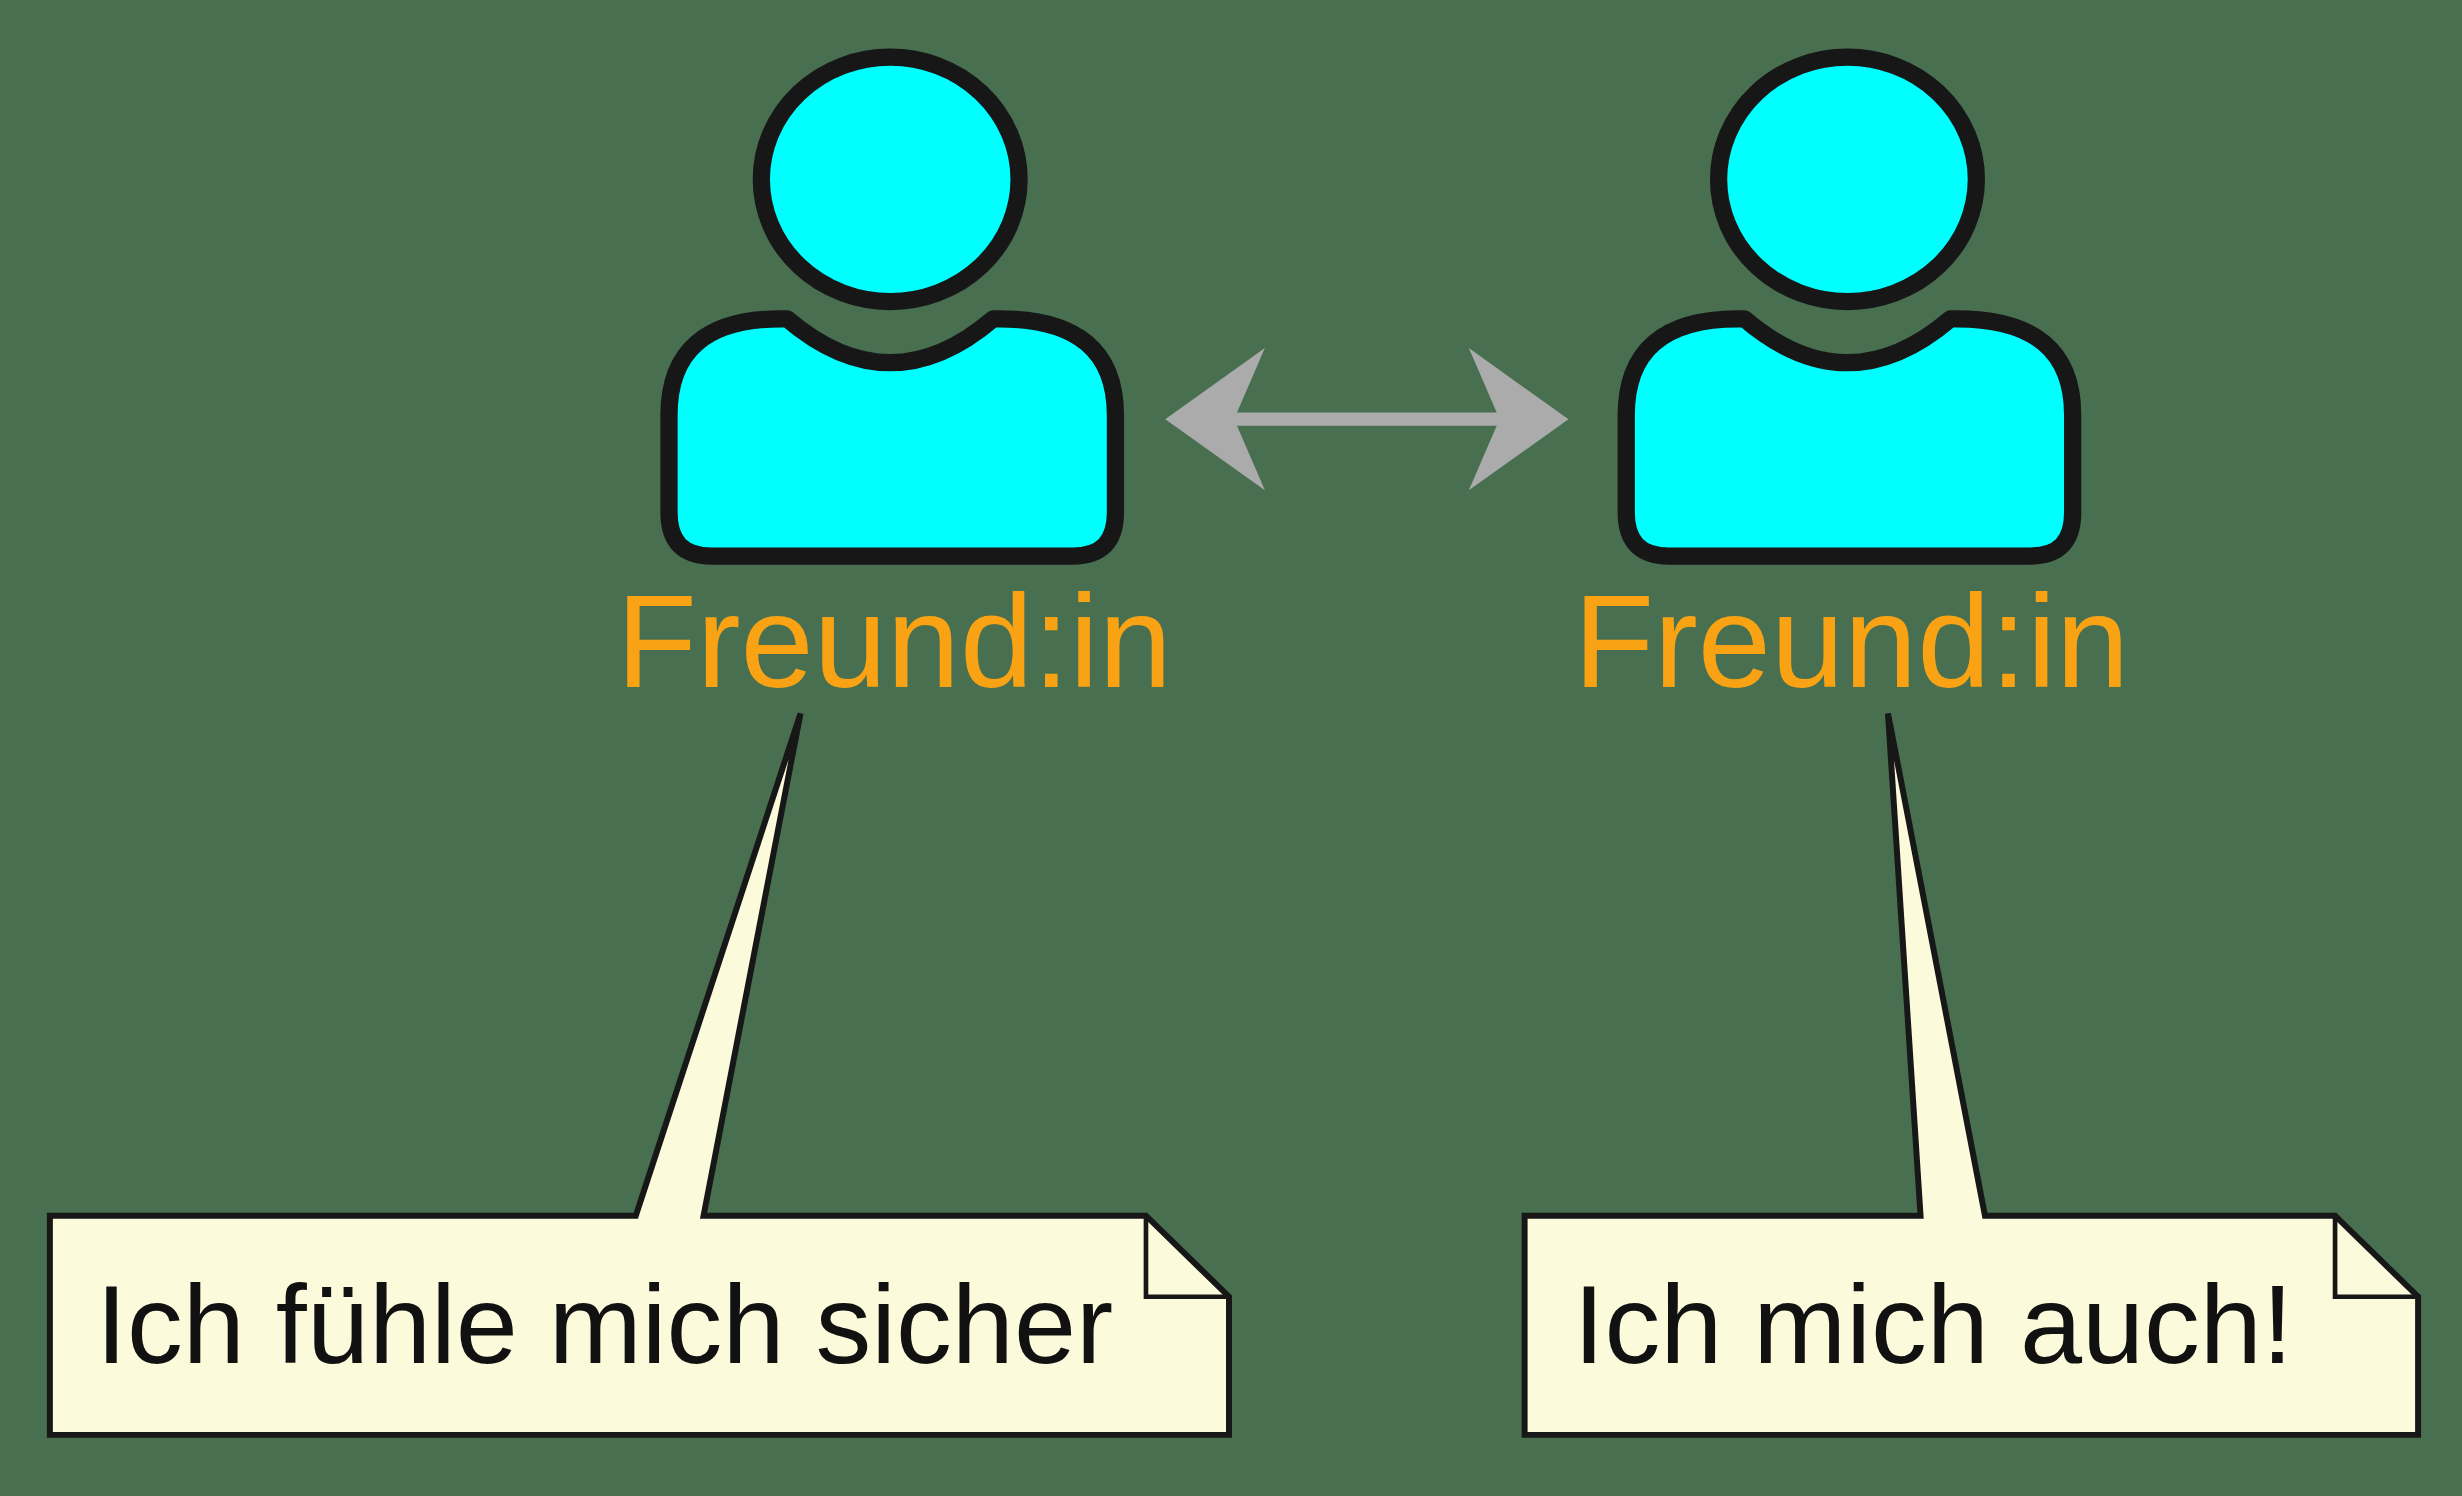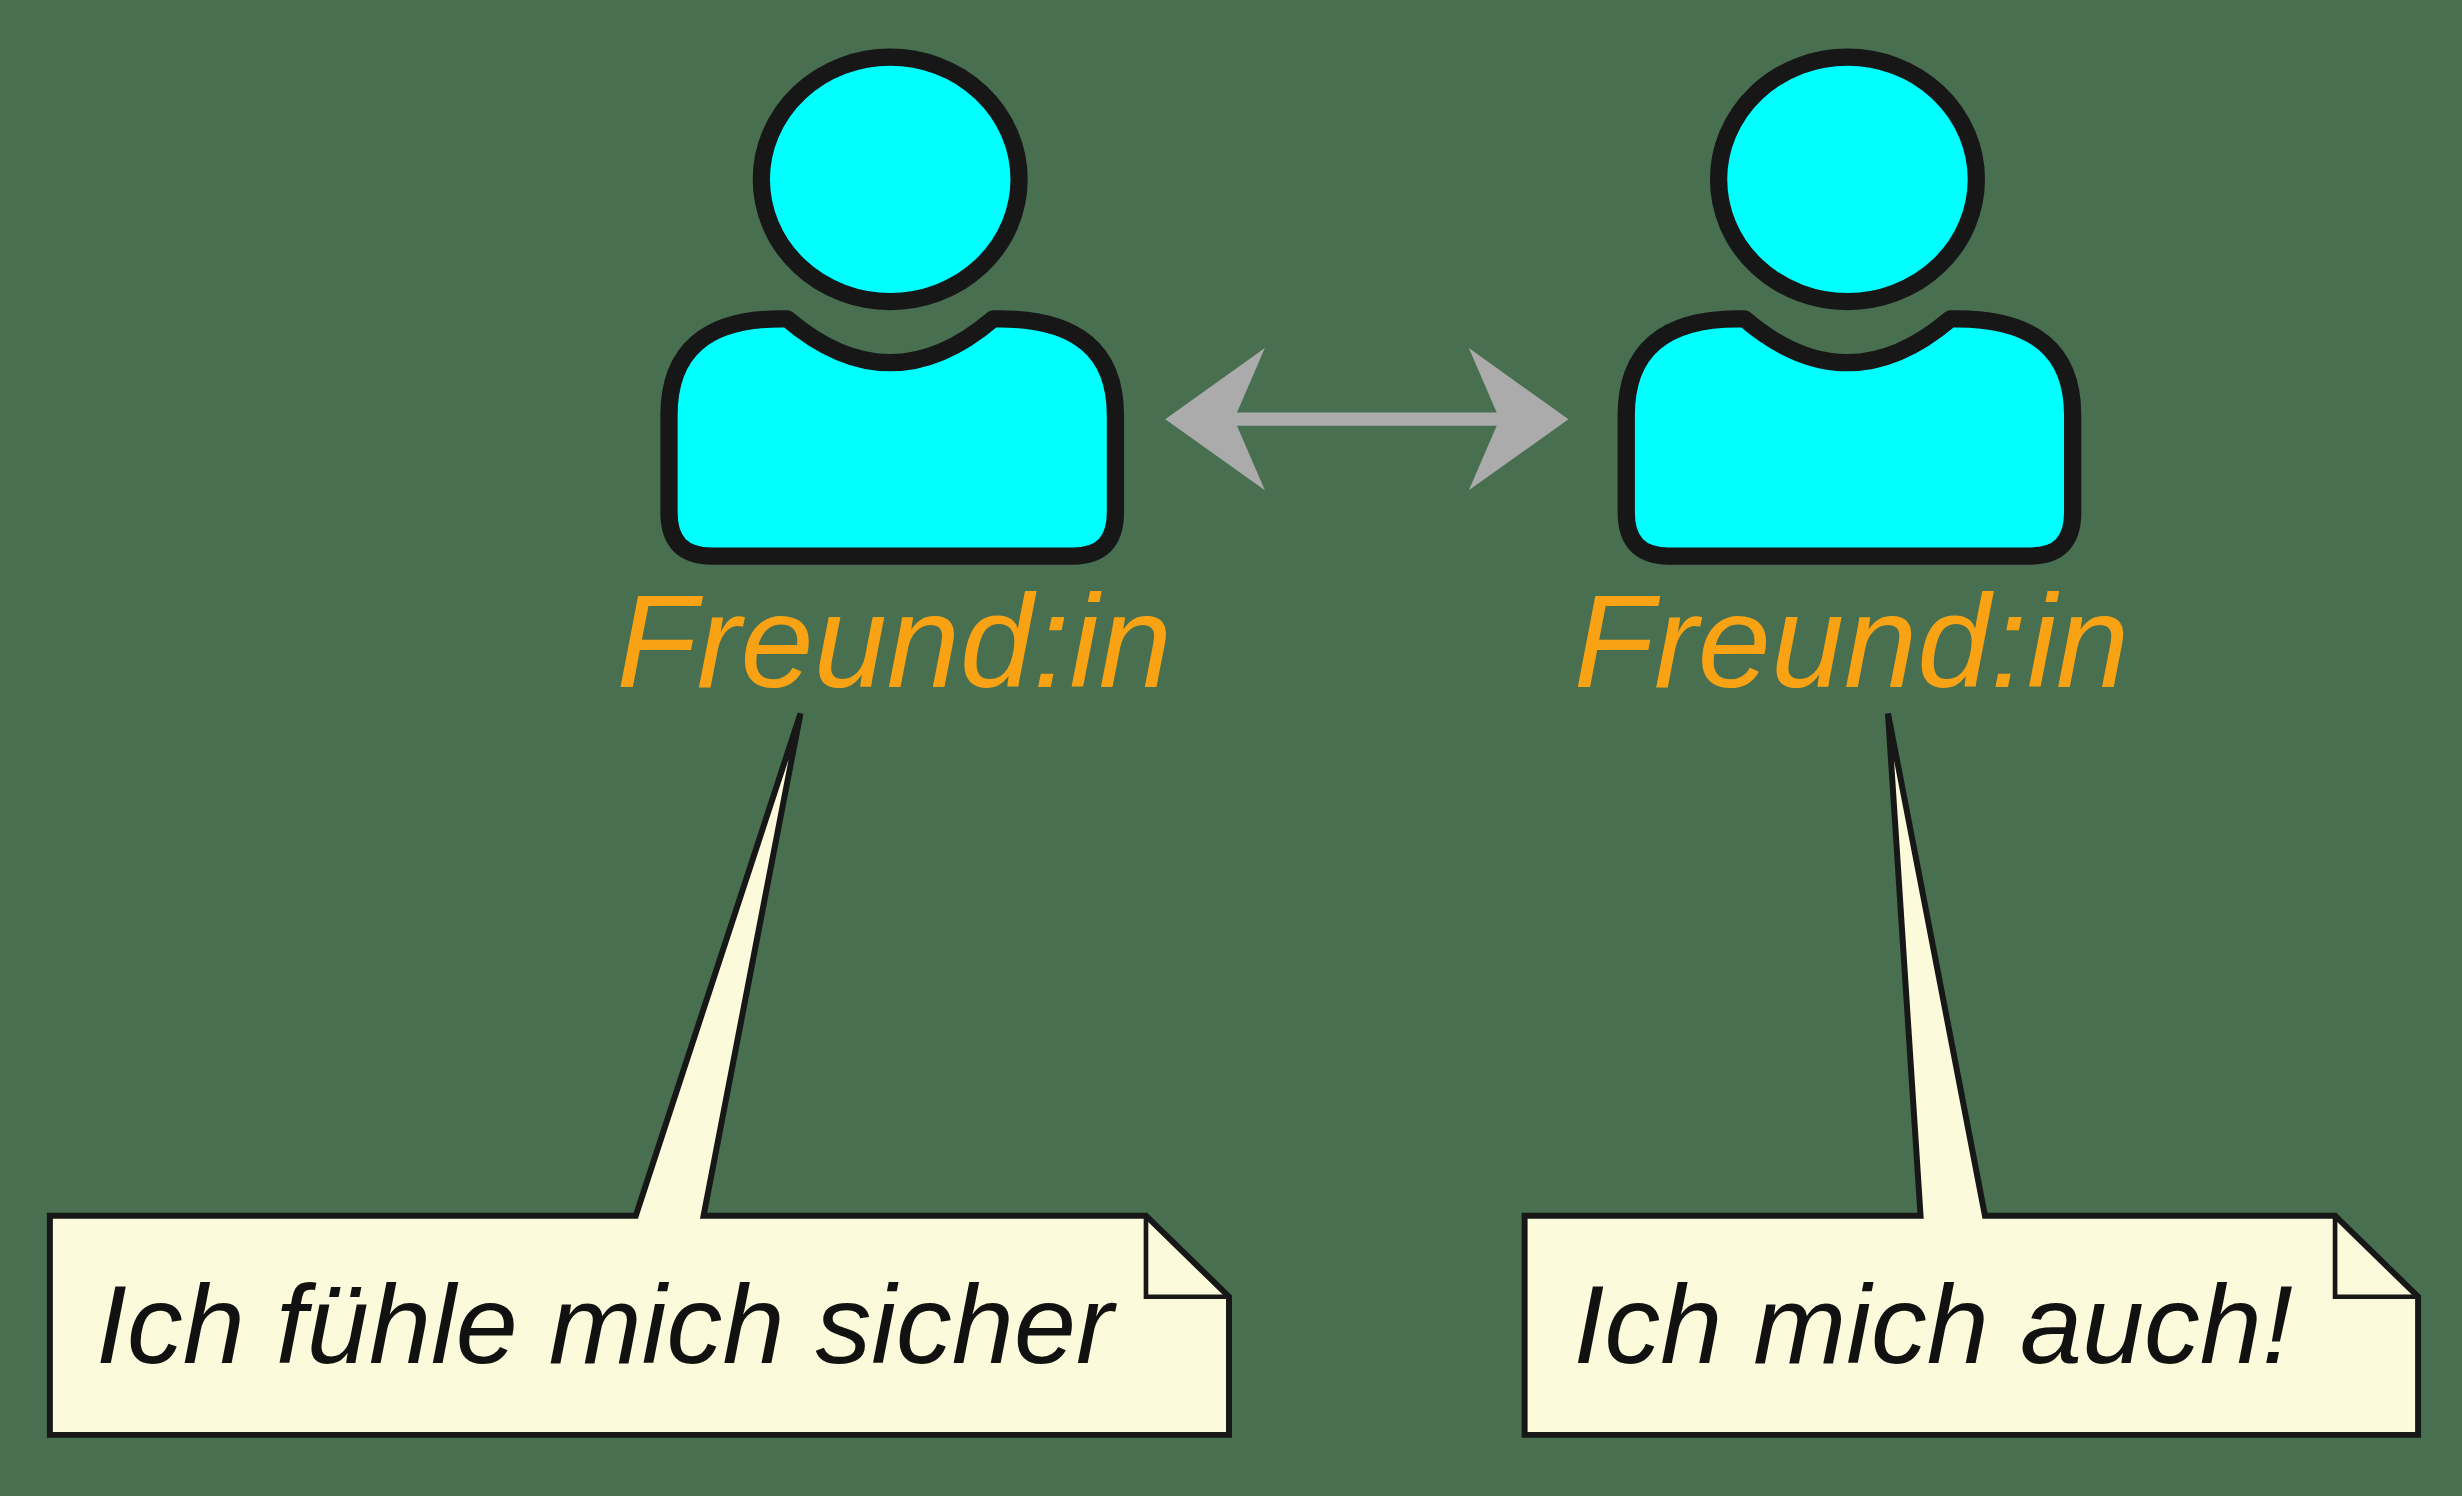--- a/index.html
+++ b/index.html
@@ -4,21 +4,21 @@
 <style>
   html, body {
     margin: 0;
     padding: 0;
     width: 2462px;
     height: 1496px;
     background: var(--background, #486F4F);
     font-family: "Liberation Sans", sans-serif;
     overflow: hidden;
   }
-  .stage { position: relative; width: 2462px; height: 1496px; font-style: italic; }
+  .stage { position: relative; width: 2462px; height: 1496px; }
   svg { display: block; }
 
   .person-fill {
     fill: var(--person_fill, #00FFFF);
     stroke: var(--outline, #171717);
     stroke-width: 26;
     stroke-linejoin: round;
   }
   .label {
     fill: var(--label_orange, #F9A314);

